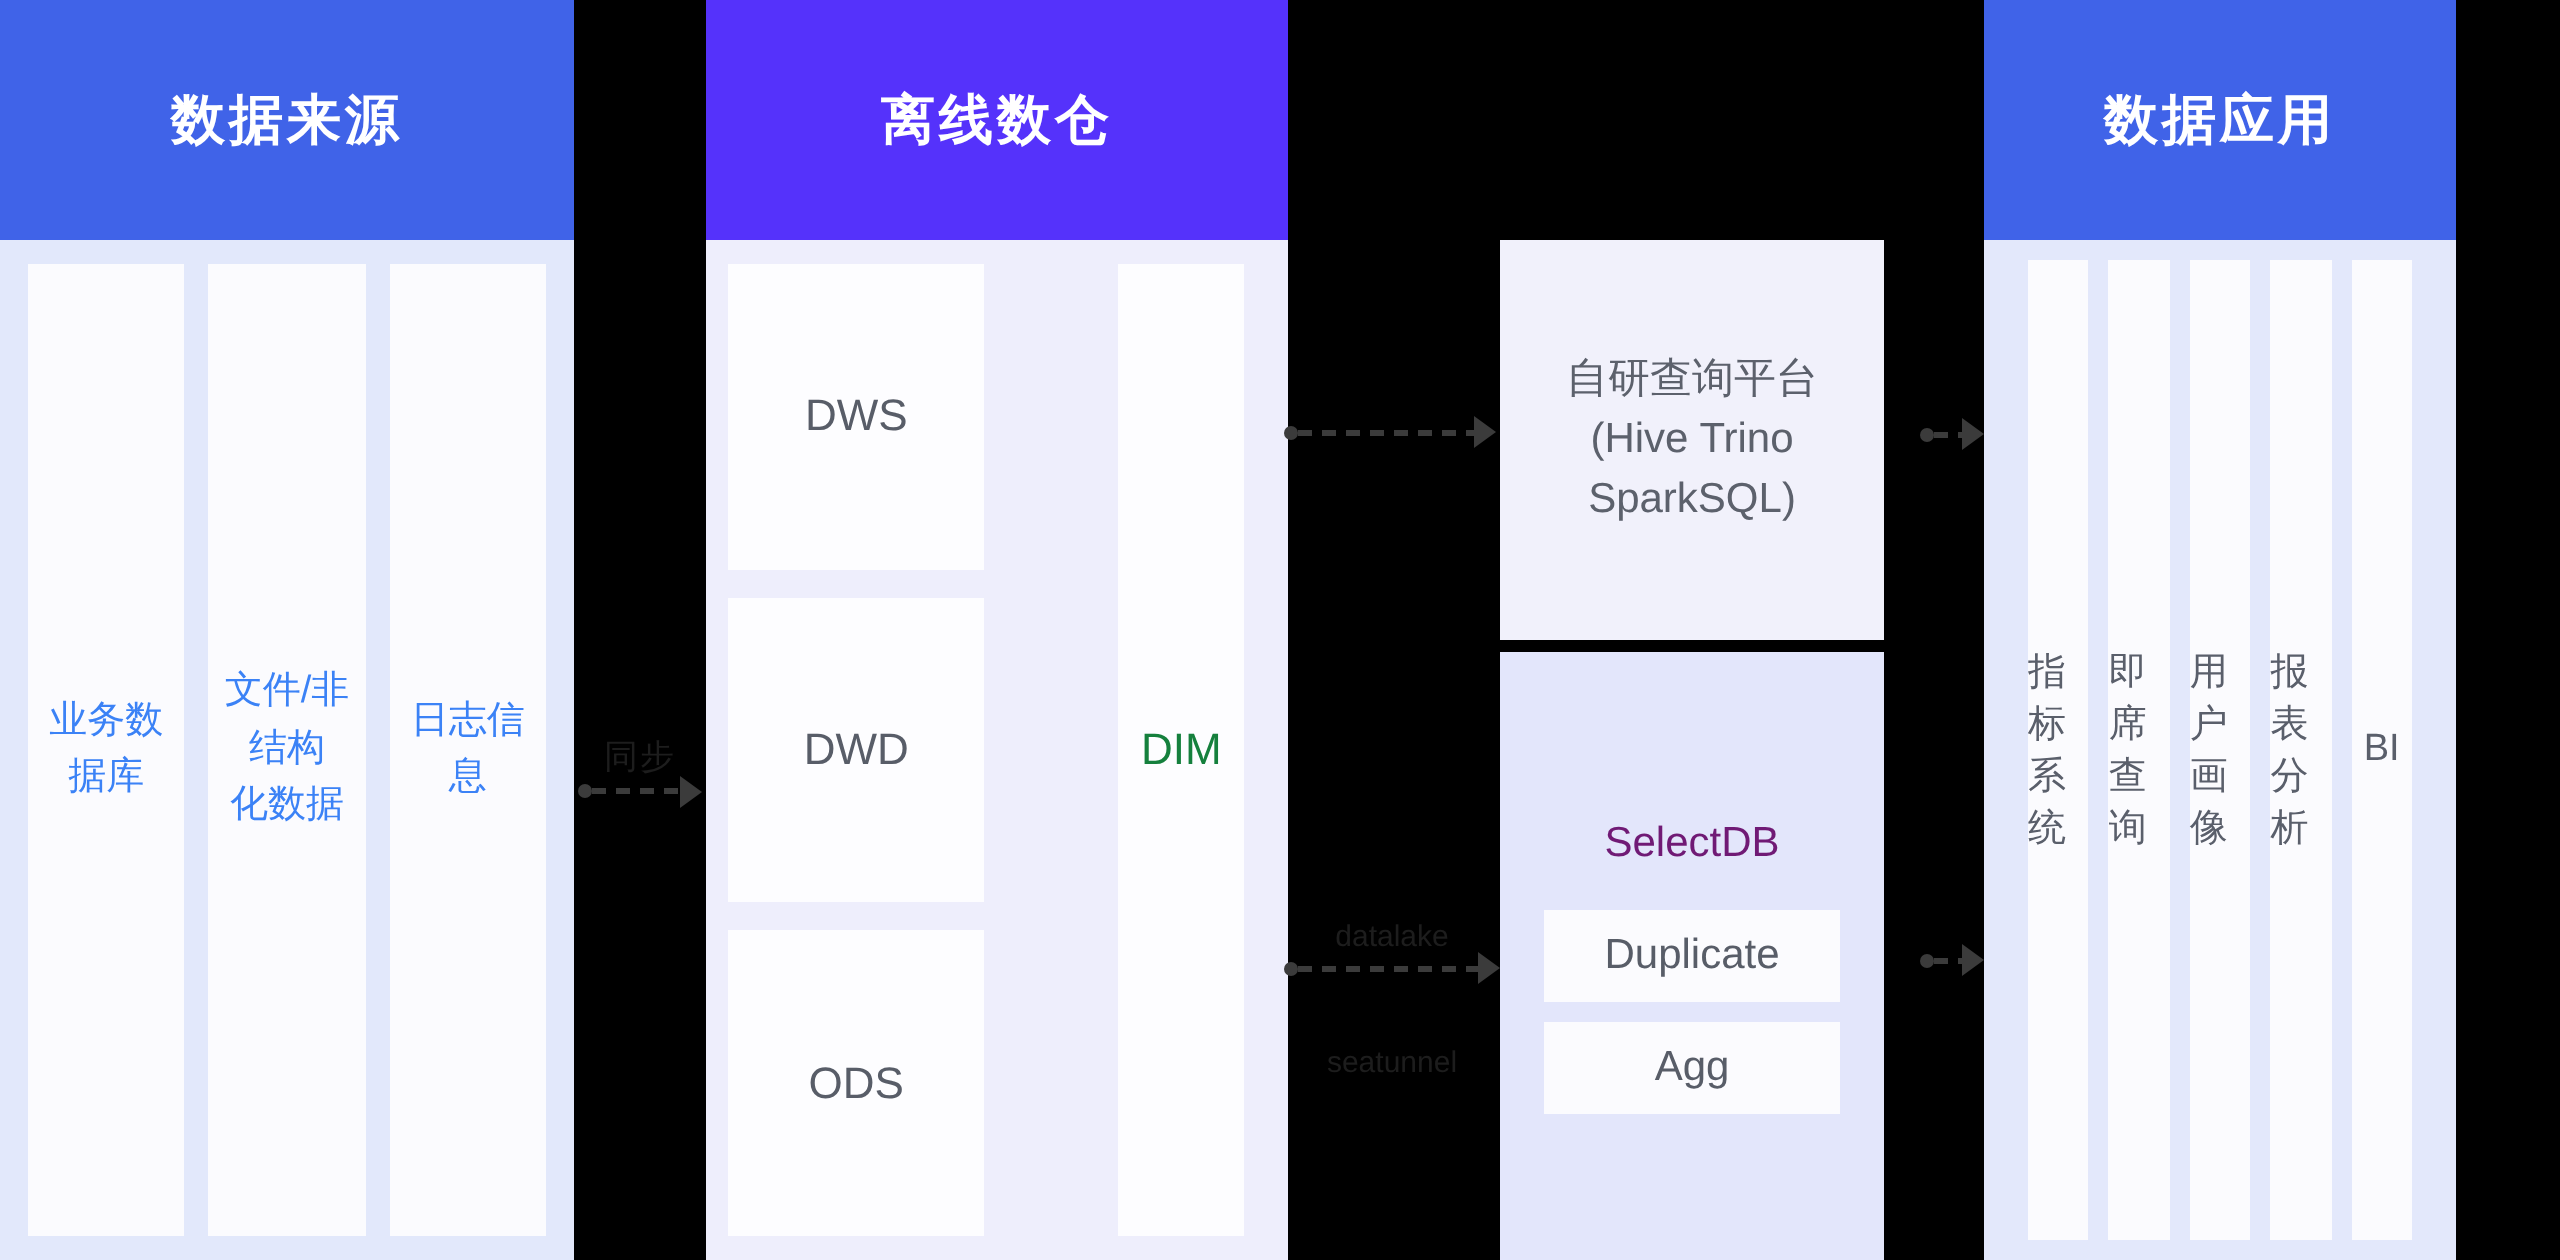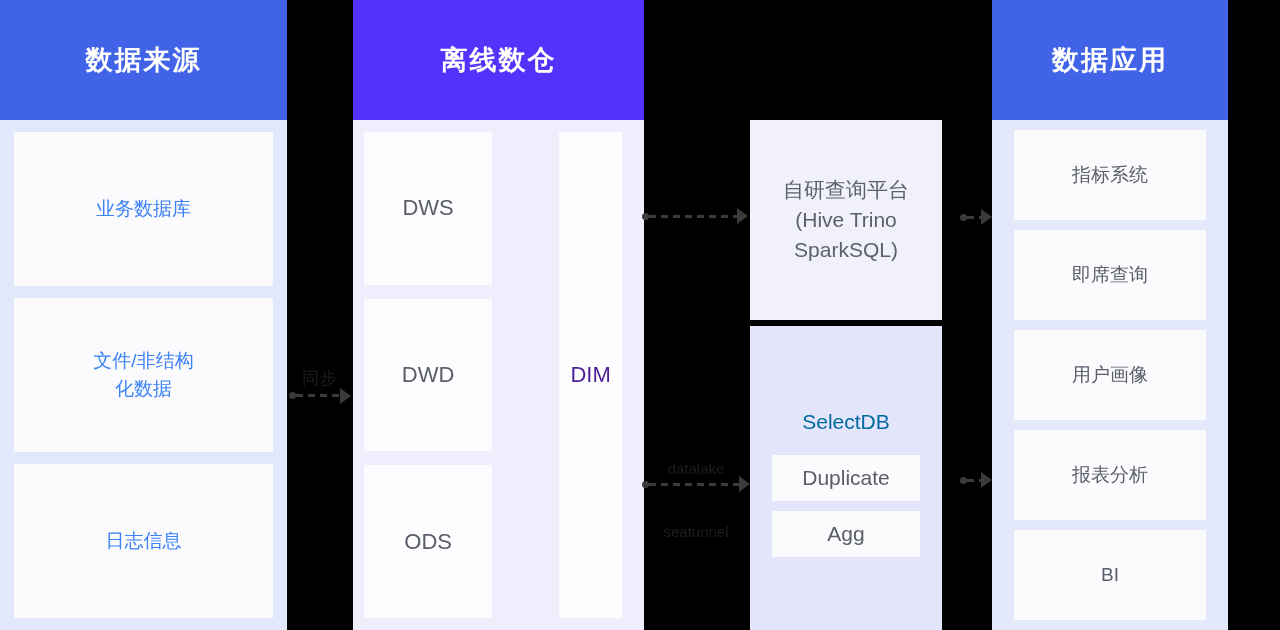--- a/index.html
+++ b/index.html
@@ -36,21 +36,21 @@
     align-items: center;
     justify-content: center;
     color: #ffffff;
     font-size: 27px;
     font-weight: 700;
     letter-spacing: 2px;
   }
   .col-body {
     flex: 1 1 auto;
     display: flex;
-    flex-direction: column;
+    flex-direction: row;
     padding: 12px 14px 12px 14px;
     box-sizing: border-box;
     gap: 12px;
   }
 
   
   #col-sources { left: 0; width: 287px; }
   #col-sources .col-header { background: #4063e8; }
   #col-sources .col-body { background: #e2e8fb; }
   .src-card {
@@ -93,21 +93,21 @@
     justify-content: center;
     color: #585d68;
     font-size: 22px;
     flex: 1 1 0;
   }
   .wh-dim {
     background: #fdfdff;
     display: flex;
     align-items: center;
     justify-content: center;
-    color: #4c1d95;
+    color: #15803d;
     font-size: 22px;
     flex: 1 1 auto;
     width: 100%;
     margin-left: 45px;
   }
 
   
   #mid-stack {
     position: absolute;
     left: 750px;
@@ -151,21 +151,21 @@
     justify-content: center;
     color: #585d68;
     font-size: 21px;
   }
   .sdb-title {
     height: 46px;
     flex: 0 0 46px;
     display: flex;
     align-items: center;
     justify-content: center;
-    color: #0369a1;
+    color: #701a75;
     font-size: 21px;
     text-align: right;
   }
 
   
   #col-apps { left: 992px; width: 236px; }
   #col-apps .col-header { background: #4063e8; }
   #col-apps .col-body {
     background: #e3e8fb;
     gap: 10px;

